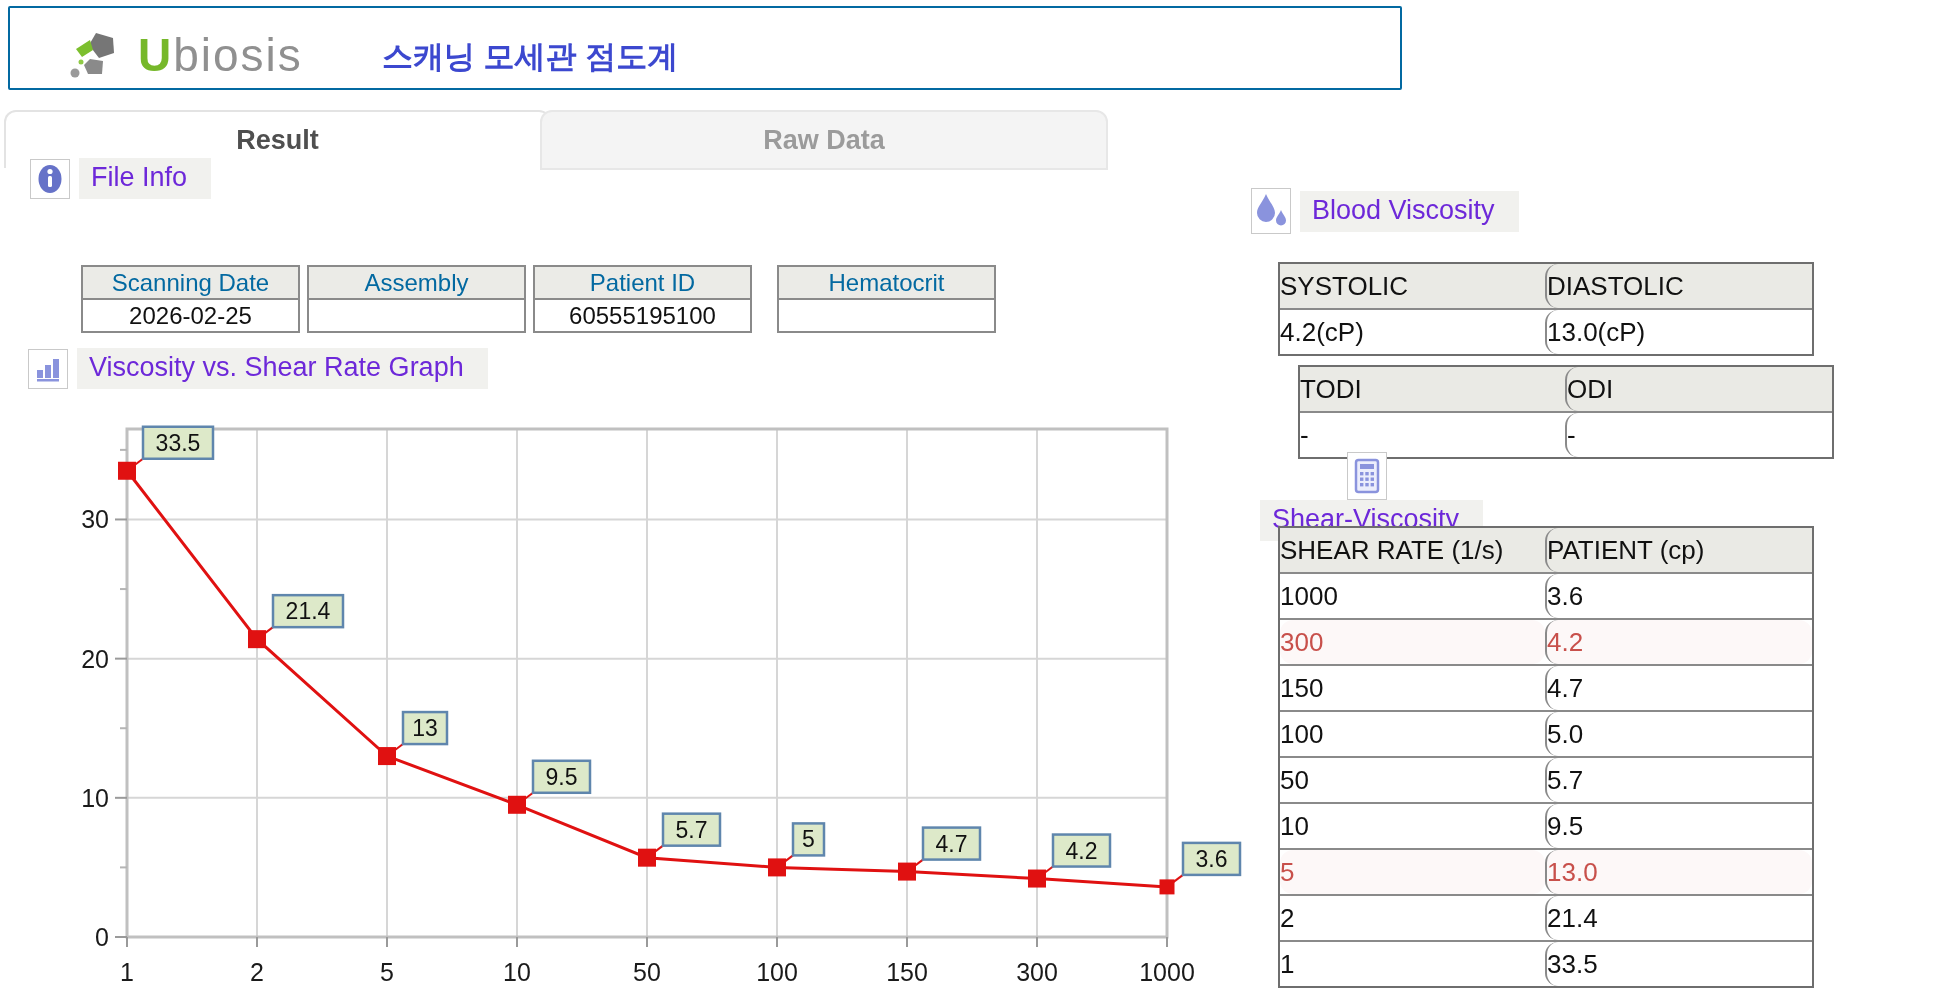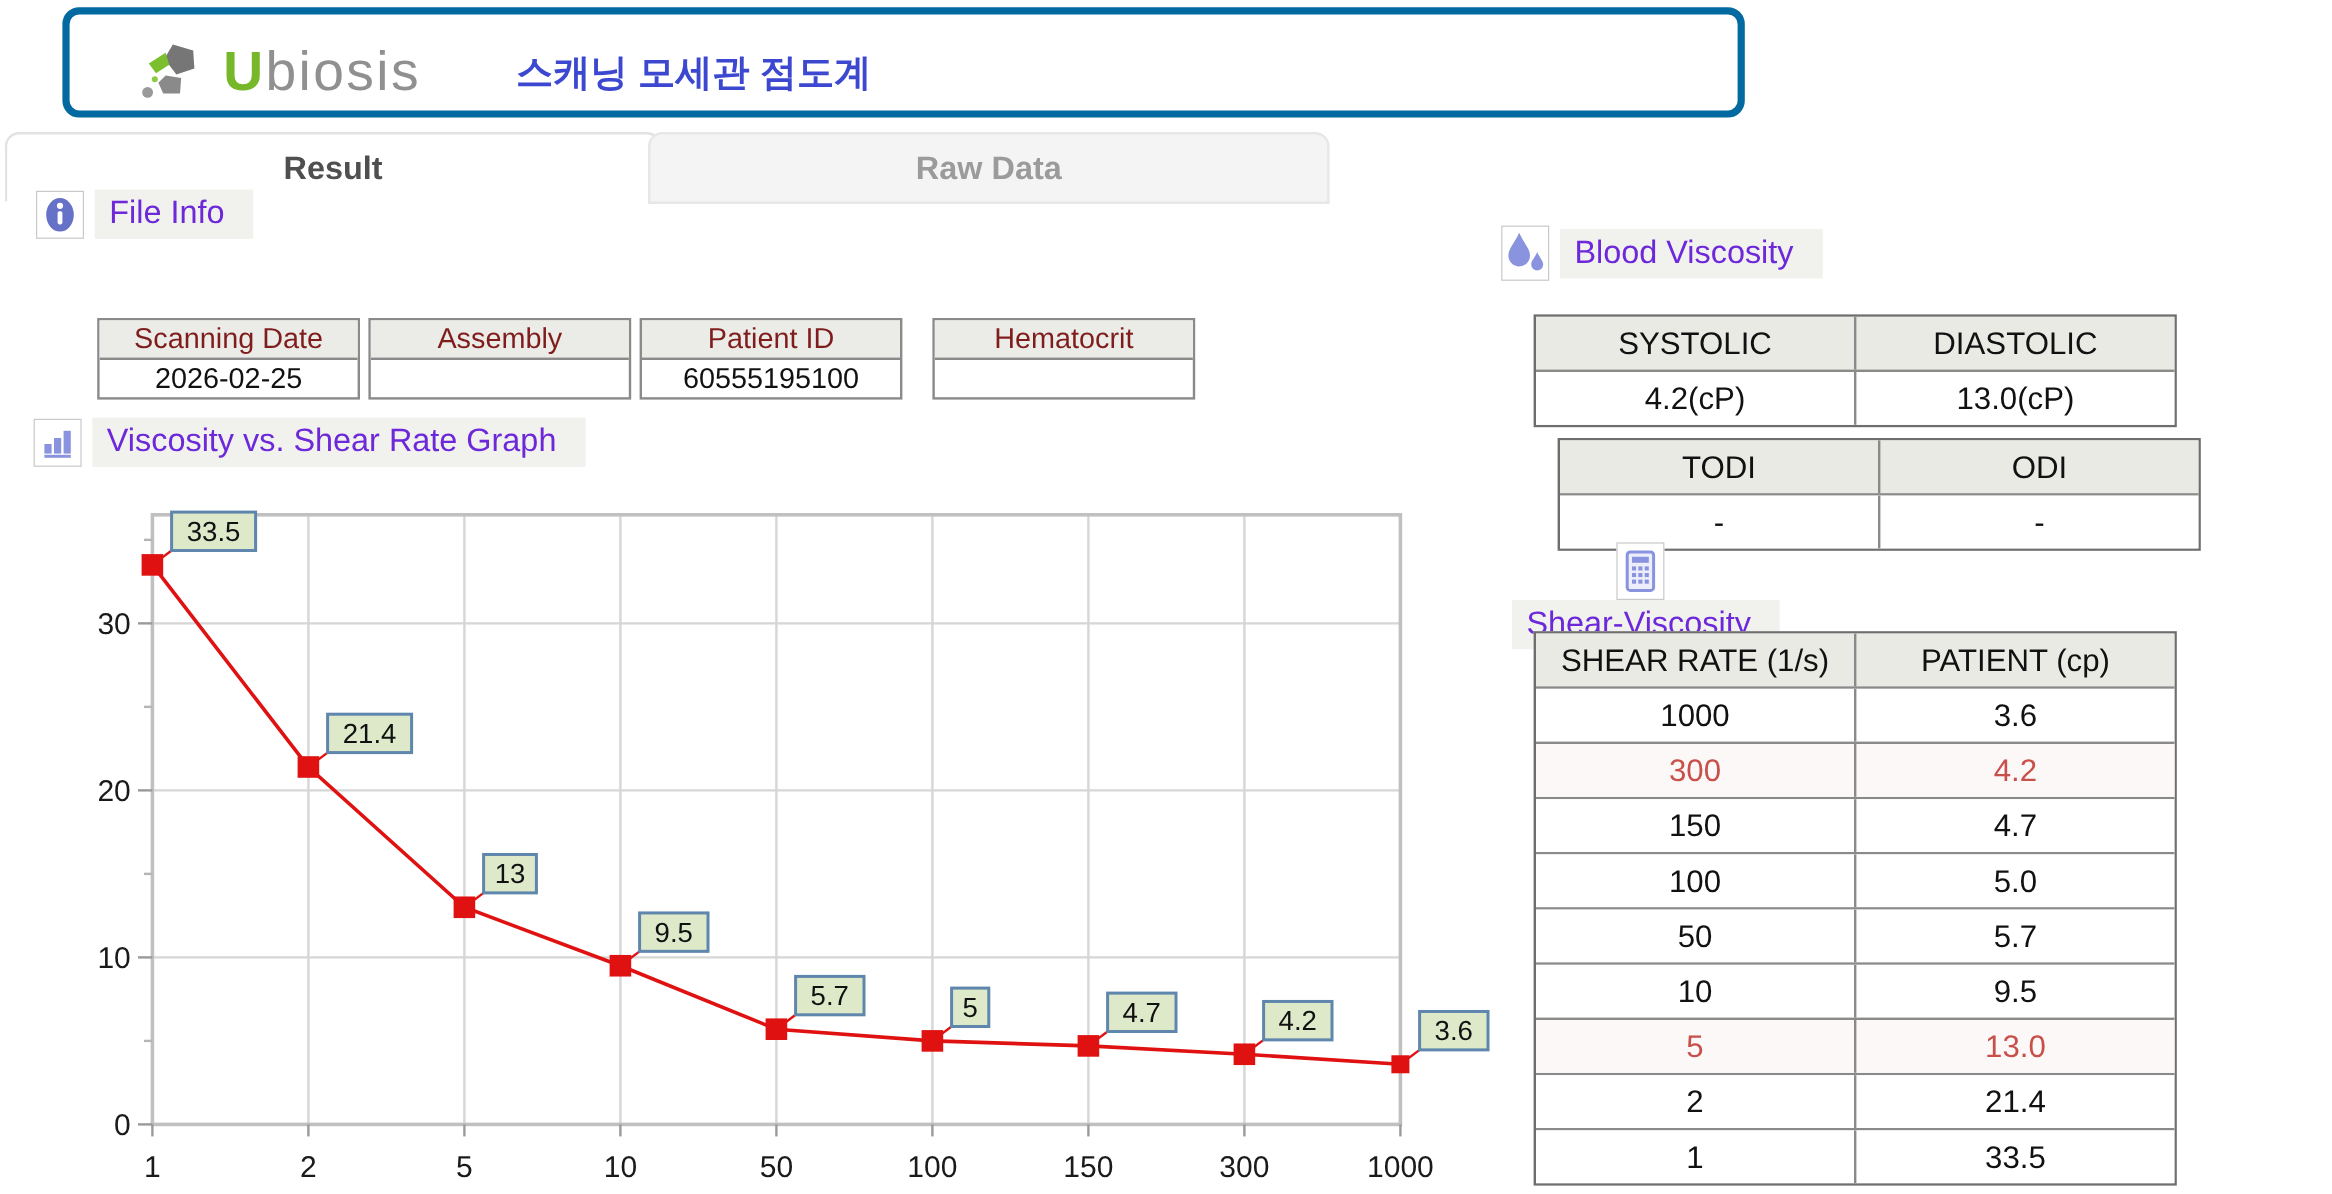--- a/index.html
+++ b/index.html
@@ -1,21 +1,21 @@
 <!DOCTYPE html>
 <html style="--accent-red: #c8504b;"><head>
 <meta charset="utf-8">
 <style>
   html,body{margin:0;padding:0;background:#fff;}
   body{font-family:"Liberation Sans", sans-serif;}
   #page{position:relative;width:1943px;height:995px;background:#fff;overflow:hidden;}
 
   
   .header-card{position:absolute;left:8px;top:6px;width:1390px;height:80px;
-    border:6px solid #0369a1;border-radius:14px;background:#fff;margin-left:44px;}
+    border:2px solid #0369a1;border-radius:2px;background:#fff;}
   .logo-wrap{position:absolute;left:58px;top:20px;display:flex;align-items:center;}
   .logo-text{font-size:46px;letter-spacing:2px;margin-left:6px;}
   .logo-u{color:#76b82a;font-weight:700;}
   .logo-rest{color:#909090;font-weight:400;}
   .app-title{position:absolute;left:372px;top:28px;font-size:31px;font-weight:700;color:#3c48cf;}
 
   
   .tab{position:absolute;top:110px;height:56px;line-height:56px;text-align:center;
     font-size:27px;font-weight:700;border-radius:12px 12px 0 0;cursor:pointer;}
   .tab-result{left:4px;width:543px;background:#fff;color:#4f4f4f;
@@ -24,34 +24,34 @@
 
   
   .sec{position:absolute;display:flex;align-items:center;}
   .icon-box{width:38px;height:38px;border:1px solid #c9c9c9;background:#fff;
     display:flex;align-items:center;justify-content:center;flex:none;}
   .sec-label{background:#f1f1ee;font-size:27px;color:#6d28d9;padding:4px 24px 6px 12px;margin-left:9px;white-space:nowrap;}
 
   
   .fi-box{position:absolute;top:265px;width:215px;border:2px solid #8a8a8a;background:#fff;}
   .fi-head{height:31px;line-height:31px;background:#ebebe7;border-bottom:2px solid #8a8a8a;
-    text-align:center;font-size:24px;color:#7f1d1d;}
+    text-align:center;font-size:24px;color:#0369a1;}
   .fi-val{height:31px;line-height:31px;text-align:center;font-size:24px;color:#111;}
 
   
   .chart-wrap{position:absolute;left:60px;top:415px;width:1260px;height:580px;}
   .chart-wrap svg{display:block;}
   .chart-wrap text{font-family:"Liberation Sans", sans-serif;}
 
   
   .rtable{position:absolute;left:1278px;width:532px;border:2px solid #6e6e6e;background:#fff;}
   .hrow{display:flex;background:#eaeae5;border-bottom:2px solid #8a8a8a;}
   .trow{display:flex;border-bottom:2px solid #8a8a8a;background:#fff;}
   .trow:last-child{border-bottom:none;}
-  .cell{flex:1;height:44px;line-height:44px;text-align:center;font-size:26px;color:#111;}
+  .cell{flex:1;height:44px;line-height:44px;text-align:left;font-size:26px;color:#111;border-radius:13px;}
   .cell + .cell{border-left:2px solid #8a8a8a;}
   .trow.red .cell{color:var(--accent-red,#c8504b);background:#fdf8f8;}
 </style>
 </head>
 <body>
 
 <div id="page">
 
   <div class="header-card">
     <div class="logo-wrap">

